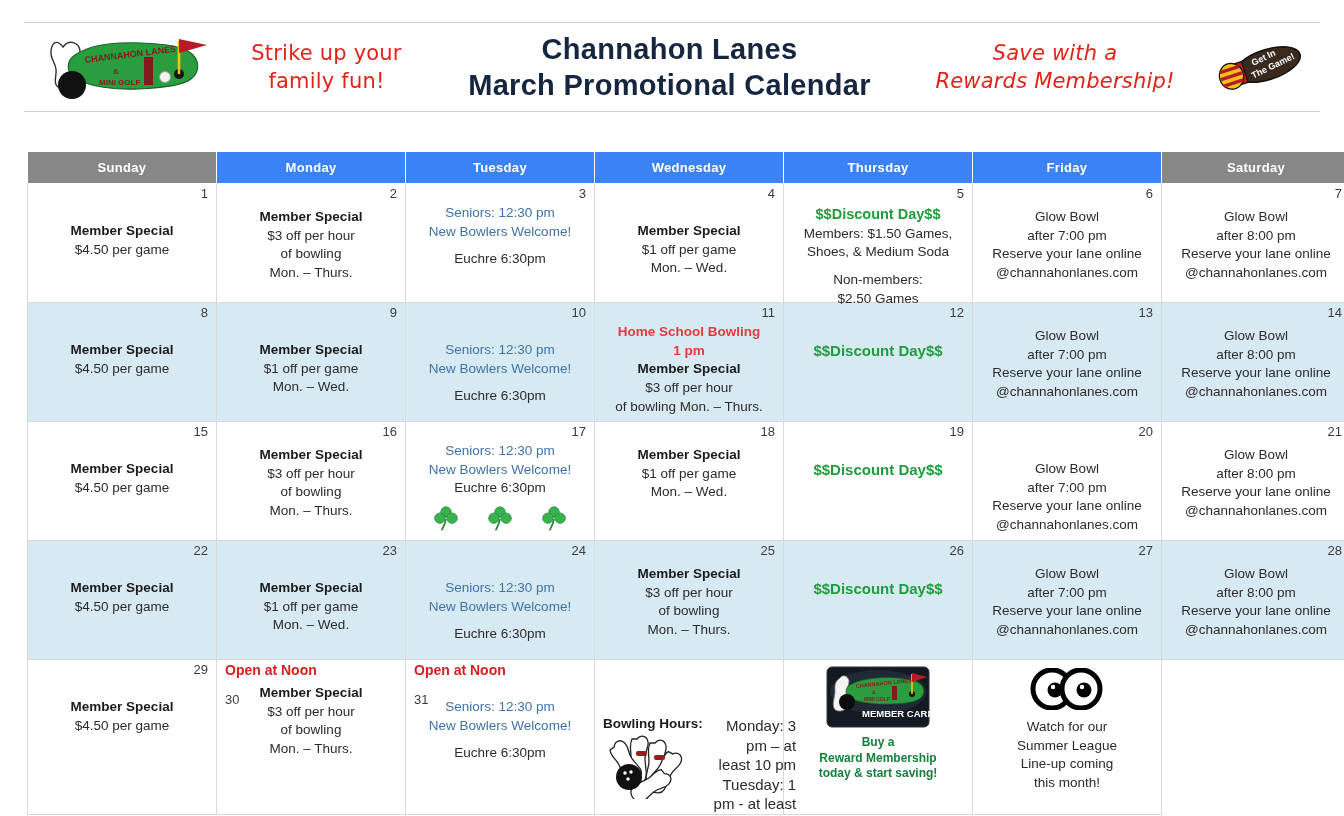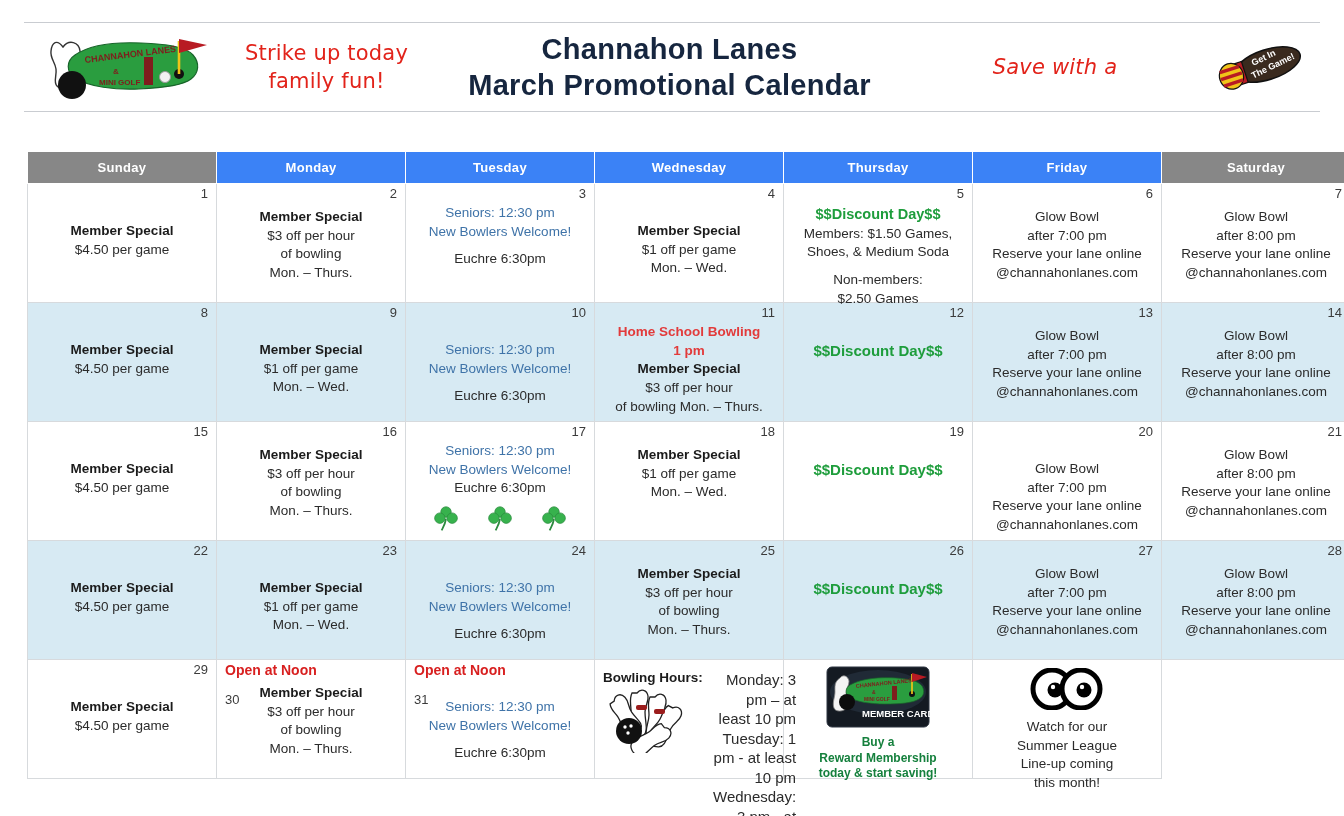--- a/index.html
+++ b/index.html
@@ -135,31 +135,32 @@
 
         <circle cx="33" cy="54" r="14" fill="#111"></circle>
 
         <text x="46" y="32" font-family="'Liberation Sans',sans-serif" font-size="9" font-weight="bold" fill="#7f1d1d" transform="rotate(-7 46 32)">CHANNAHON  LANES</text>
         <text x="74" y="43" font-family="'Liberation Sans',sans-serif" font-size="8" font-weight="bold" fill="#7f1d1d">&amp;</text>
         <text x="60" y="54" font-family="'Liberation Sans',sans-serif" font-size="8" font-weight="bold" fill="#7f1d1d">MINI  GOLF</text>
       </svg>
     </div>
 
     <div class="hdr-tag-left">
-      <div class="script-red">Strike up today</div>
+      <div class="script-red">Strike up your</div>
       <div class="script-red">family fun!</div>
     </div>
 
     <div class="hdr-title">
       <div class="title-main">Channahon Lanes</div>
       <div class="title-main">March Promotional Calendar</div>
     </div>
 
     <div class="hdr-tag-right">
       <div class="script-red">Save with a</div>
+      <div class="script-red">Rewards Membership!</div>
     </div>
 
     <div class="hdr-badge">
       <svg width="104" height="66" viewBox="0 0 104 66" aria-hidden="true">
         <g transform="rotate(-18 52 33)">
           <ellipse cx="60" cy="33" rx="34" ry="15" fill="#3a2a1e" stroke="#111" stroke-width="1.5"></ellipse>
           <path d="M26 22 h10 v22 h-10 a13 11 0 0 1 0 -22 z" fill="#b81b23" stroke="#111" stroke-width="1.2"></path>
           <ellipse cx="22" cy="33" rx="12" ry="13" fill="#f0c419" stroke="#111" stroke-width="1.2"></ellipse>
           <path d="M12 26 h20 M11 33 h22 M12 40 h20" stroke="#b81b23" stroke-width="3.4"></path>
           <text x="46" y="30" font-family="'Liberation Sans',sans-serif" font-size="9" font-weight="bold" fill="#ffffff" transform="rotate(-8 46 30)">Get In</text>
@@ -569,21 +570,21 @@
           <div class="cellbody mid">
             <span class="blue">Seniors: 12:30 pm</span><br>
             <span class="blue">New Bowlers Welcome!</span>
             <span class="sp"></span>
             <span>Euchre 6:30pm</span>
           </div>
             </div>
           </td>
 
         <td>
-            <div class="cell" style="padding:2px 4px;">
+            <div class="cell" style="padding:12px 4px;margin-top:36px;">
           <div class="hours-wrap">
             <div class="hours-left">
               <div class="hours-title">Bowling Hours:</div>
               <svg width="96" height="66" viewBox="0 0 96 66" aria-hidden="true">
                 <g stroke="#222" stroke-width="1.3" fill="#ffffff">
                   <path d="M34 6 c4 -5 10 -3 11 3 c1 6 -3 9 -3 16 c0 10 4 20 -2 24 c-5 3 -12 2 -14 -3 c-3 -7 2 -14 2 -22 c0 -7 -2 -12 1 -18 z"></path>
                   <path d="M52 10 c4 -5 10 -3 11 3 c1 6 -3 9 -3 16 c0 10 4 20 -2 24 c-5 3 -12 2 -14 -3 c-3 -7 2 -14 2 -22 c0 -7 -2 -12 1 -18 z"></path>
                   <g transform="rotate(28 64 36)">
                     <path d="M62 20 c4 -5 10 -3 11 3 c1 6 -3 9 -3 16 c0 10 4 18 -2 22 c-5 3 -12 2 -14 -3 c-3 -7 2 -14 2 -22 c0 -7 -2 -11 1 -16 z"></path>
                   </g>

